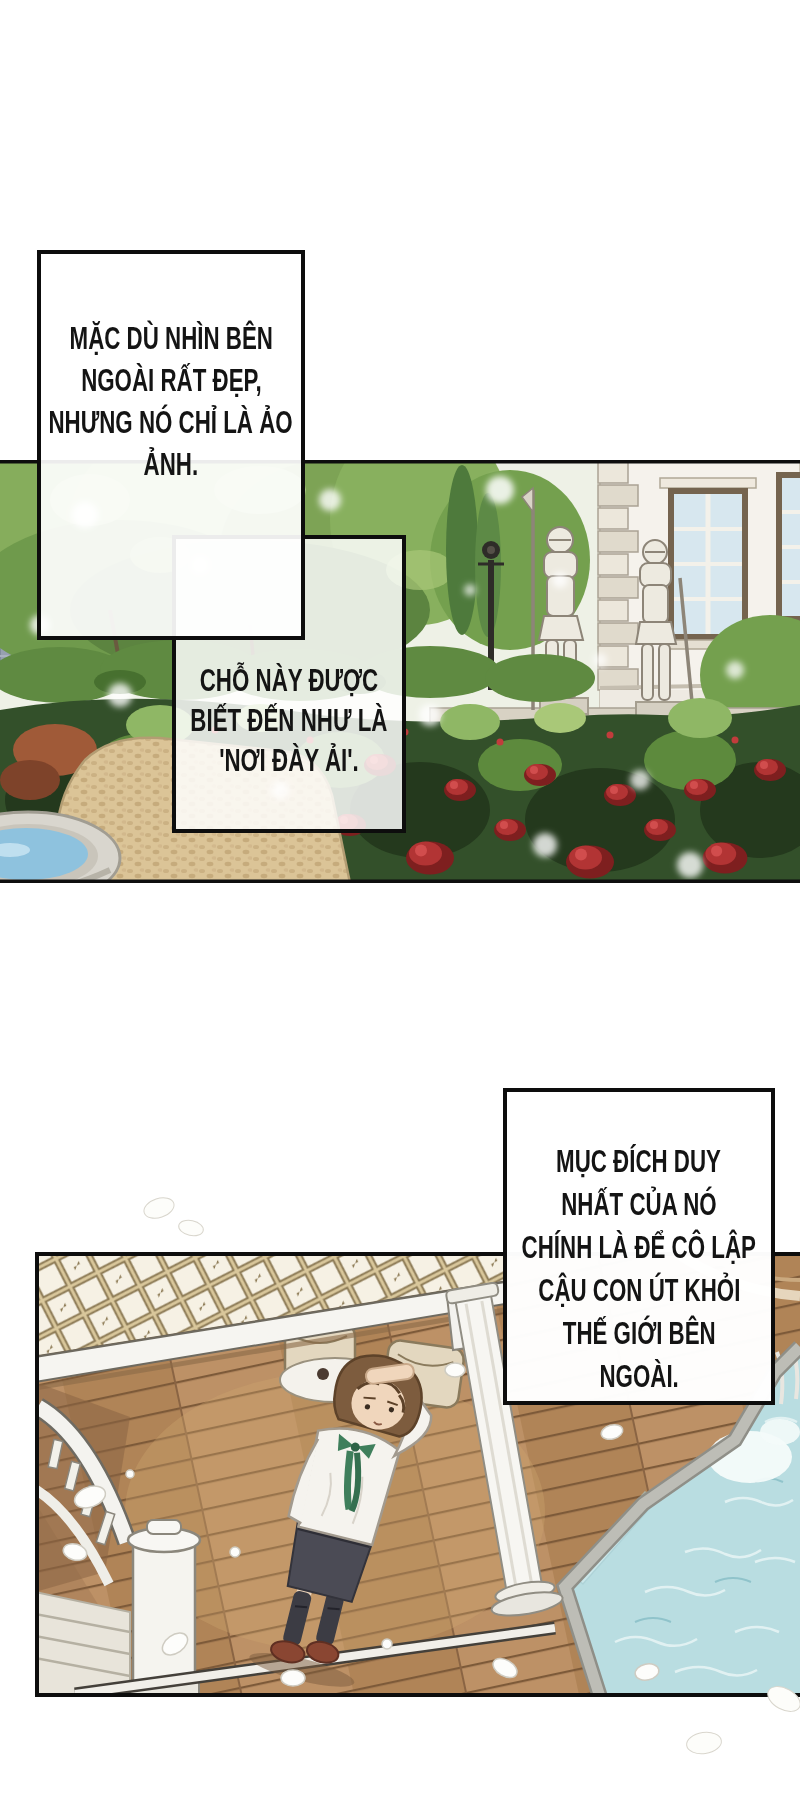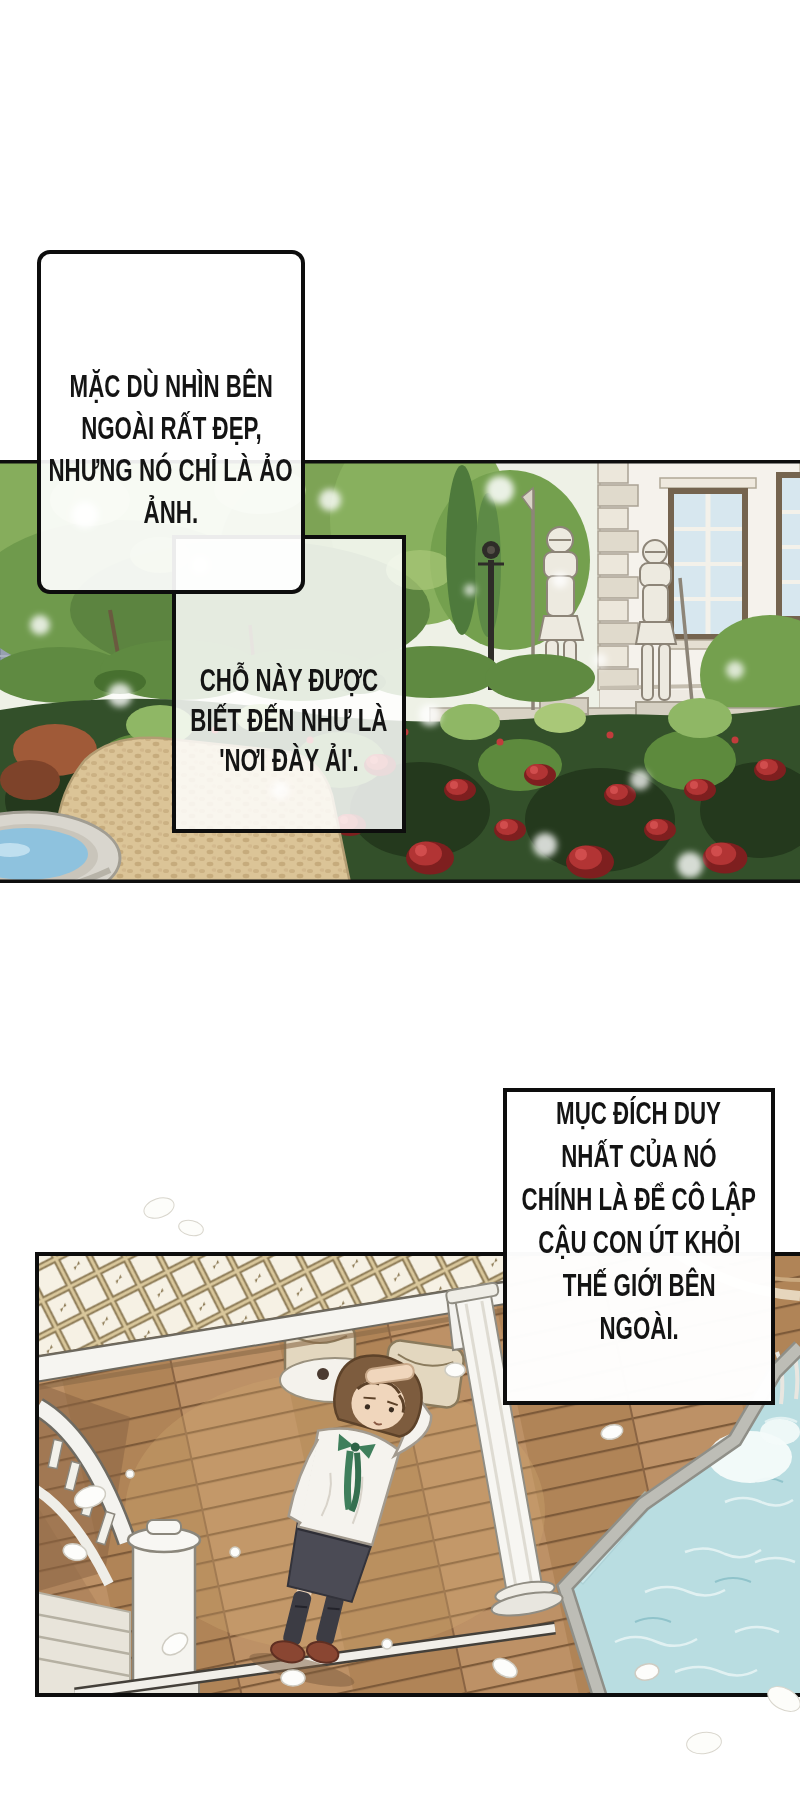--- a/index.html
+++ b/index.html
@@ -4,26 +4,26 @@
 <style>
   html,body{margin:0;padding:0;background:#ffffff;}
   .page{position:relative;width:800px;height:1800px;background:#ffffff;overflow:hidden;
         font-family:"Liberation Sans",sans-serif;}
   .panel{position:absolute;z-index:1;}
   .panel svg{display:block;}
   .panel-garden{left:0;top:460px;width:800px;height:423px;}
   .panel-deck{left:35px;top:1252px;width:765px;height:445px;}
   .nbox{position:absolute;box-sizing:border-box;border:4px solid #0d0d0d;
         display:flex;flex-direction:column;align-items:center;color:#141414;}
-  .nbox-1{left:37px;top:250px;width:268px;height:344px;background:rgba(255,255,255,0.92);
-          z-index:4;padding-top:112px;border-radius:13px;}
+  .nbox-1{left:37px;top:250px;width:268px;height:390px;background:rgba(255,255,255,0.92);
+          z-index:4;padding-top:64px;}
   .nbox-2{left:172px;top:535px;width:234px;height:298px;background:rgba(255,255,255,0.84);
           z-index:3;padding-top:74px;justify-content:center;}
   .nbox-3{left:503px;top:1088px;width:272px;height:317px;background:rgba(255,255,255,0.98);
-          z-index:4;}
+          z-index:4;padding-top:48px;}
   .nline{font-weight:900;font-size:31px;line-height:43px;white-space:nowrap;
          transform:scaleX(0.72);transform-origin:50% 50%;letter-spacing:0px;text-align:center;}
   .nbox-1 .nline{line-height:42px;}
   .nbox-2 .nline{line-height:40px;}
   .nbox-3 .nline{line-height:43px;}
   .petal{position:absolute;z-index:5;background:#fdfdfa;border:1.5px solid #d9d6cd;
          border-radius:50%;}
   .petal-a{left:143px;top:1198px;width:30px;height:18px;transform:rotate(-18deg);}
   .petal-b{left:178px;top:1220px;width:24px;height:14px;transform:rotate(12deg);}
   .petal-c{left:686px;top:1732px;width:34px;height:20px;transform:rotate(-8deg);}

